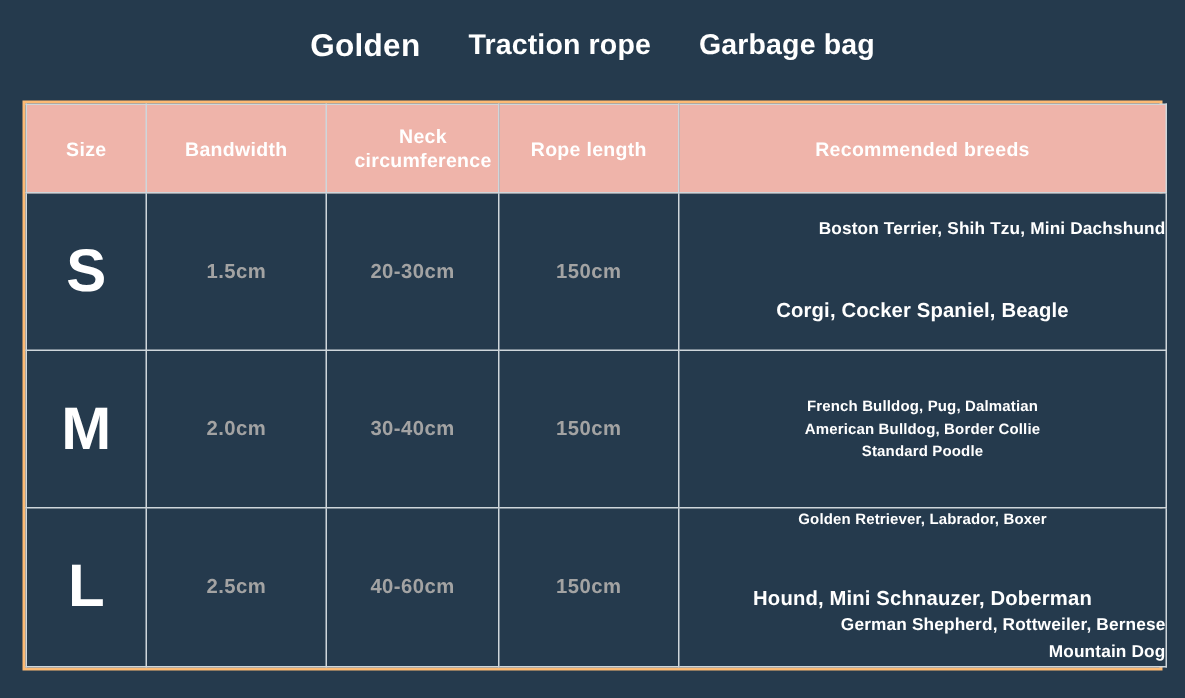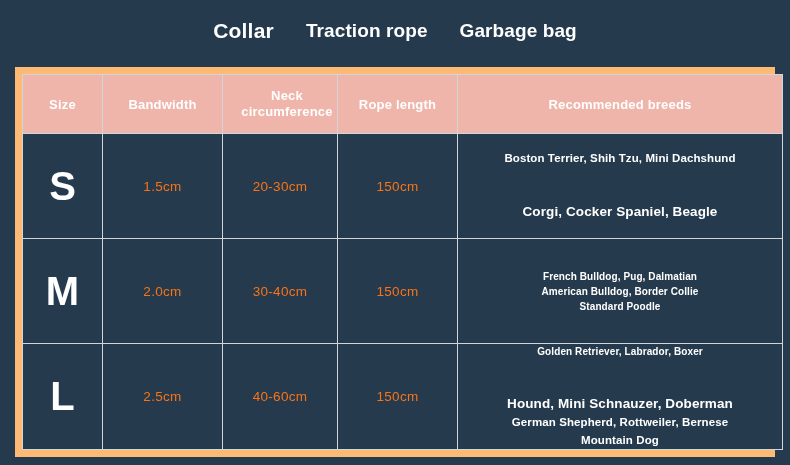--- a/index.html
+++ b/index.html
@@ -46,21 +46,21 @@
     letter-spacing: 0.1px;
     white-space: nowrap;
   }
 
   
   .table-wrap {
     position: absolute;
     left: 15px;
     top: 67px;
     width: 760px;
-    border: 7px solid #fdba74;
+    border: 2px solid #fdba74;
     box-sizing: border-box;
   }
   table.spec {
     border-collapse: collapse;
     width: 100%;
     table-layout: fixed;
   }
   table.spec td, table.spec th {
     border: 1px solid #cfd6db;
     box-sizing: border-box;
@@ -100,48 +100,48 @@
   tr.row-m td { height: 105px; }
   tr.row-l td { height: 103px; }
 
   .size-letter {
     color: #ffffff;
     font-size: 40px;
     font-weight: bold;
     line-height: 1;
   }
   .meas {
-    color: #f97316;
+    color: #a3a3a3;
     font-size: 13.5px;
-    font-weight: normal;
+    font-weight: bold;
     letter-spacing: 0.3px;
     text-align: right;
   }
   .breeds {
     padding: 2px 8px;
     text-align: center;
   }
   .breed-line {
     color: #ffffff;
     font-weight: bold;
     display: block;
     line-height: 1.5;
     letter-spacing: 0.1px;
   }
-  .bl-sm  { font-size: 11.5px; }
+  .bl-sm  { font-size: 11.5px; text-align: right; }
   .bl-md  { font-size: 10px; }
   .bl-lg  { font-size: 13.5px; margin-top: 35px; }
 </style>
 </head>
 <body>
 
 <div class="page">
 
   <div class="titlebar">
-    <span class="title-main">Collar</span>
+    <span class="title-main">Golden</span>
     <span class="title-sub">Traction rope</span>
     <span class="title-sub">Garbage bag</span>
   </div>
 
   <div class="table-wrap">
     <table class="spec">
       <colgroup>
         <col class="c-size">
         <col class="c-band">
         <col class="c-neck">

